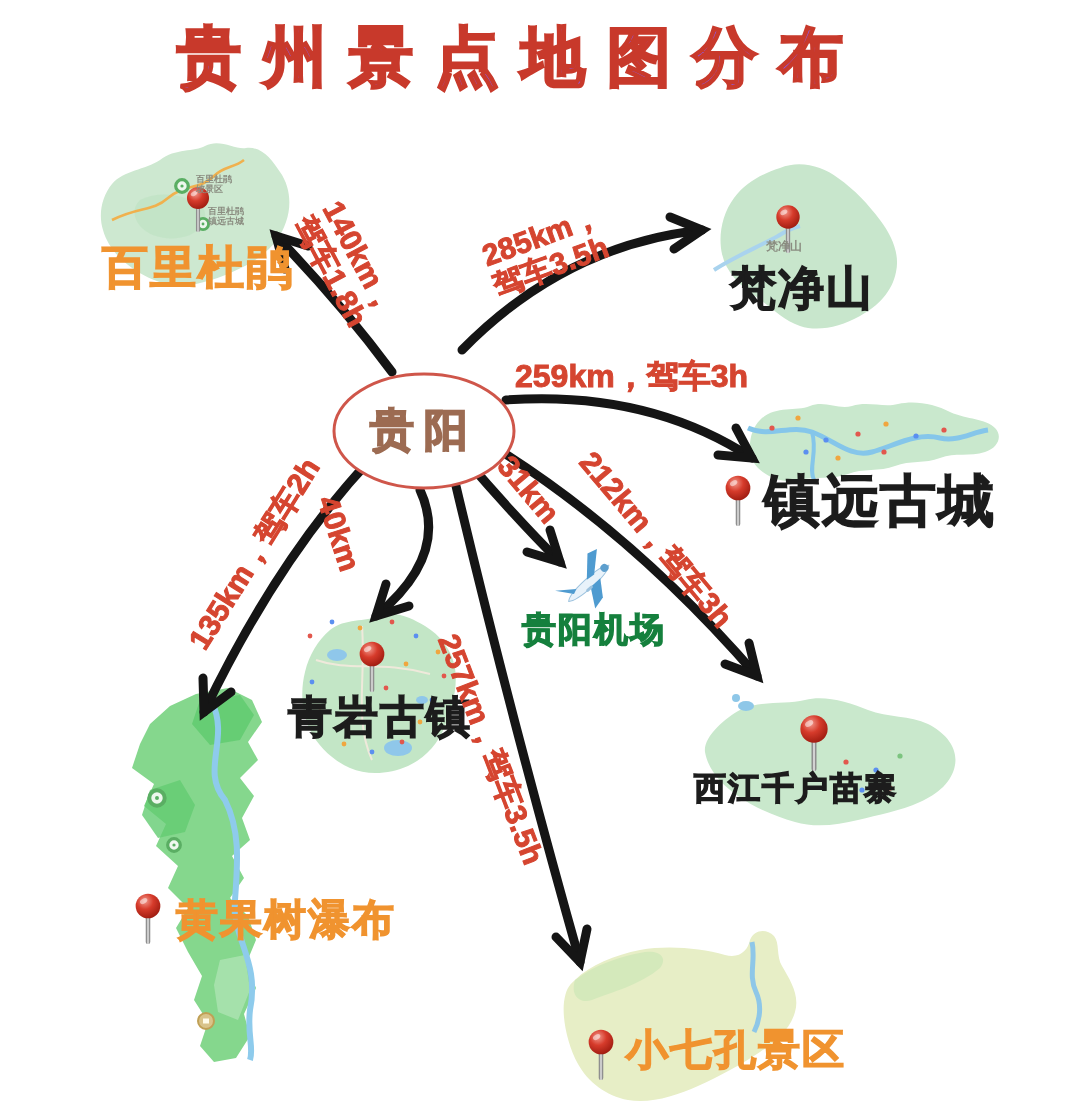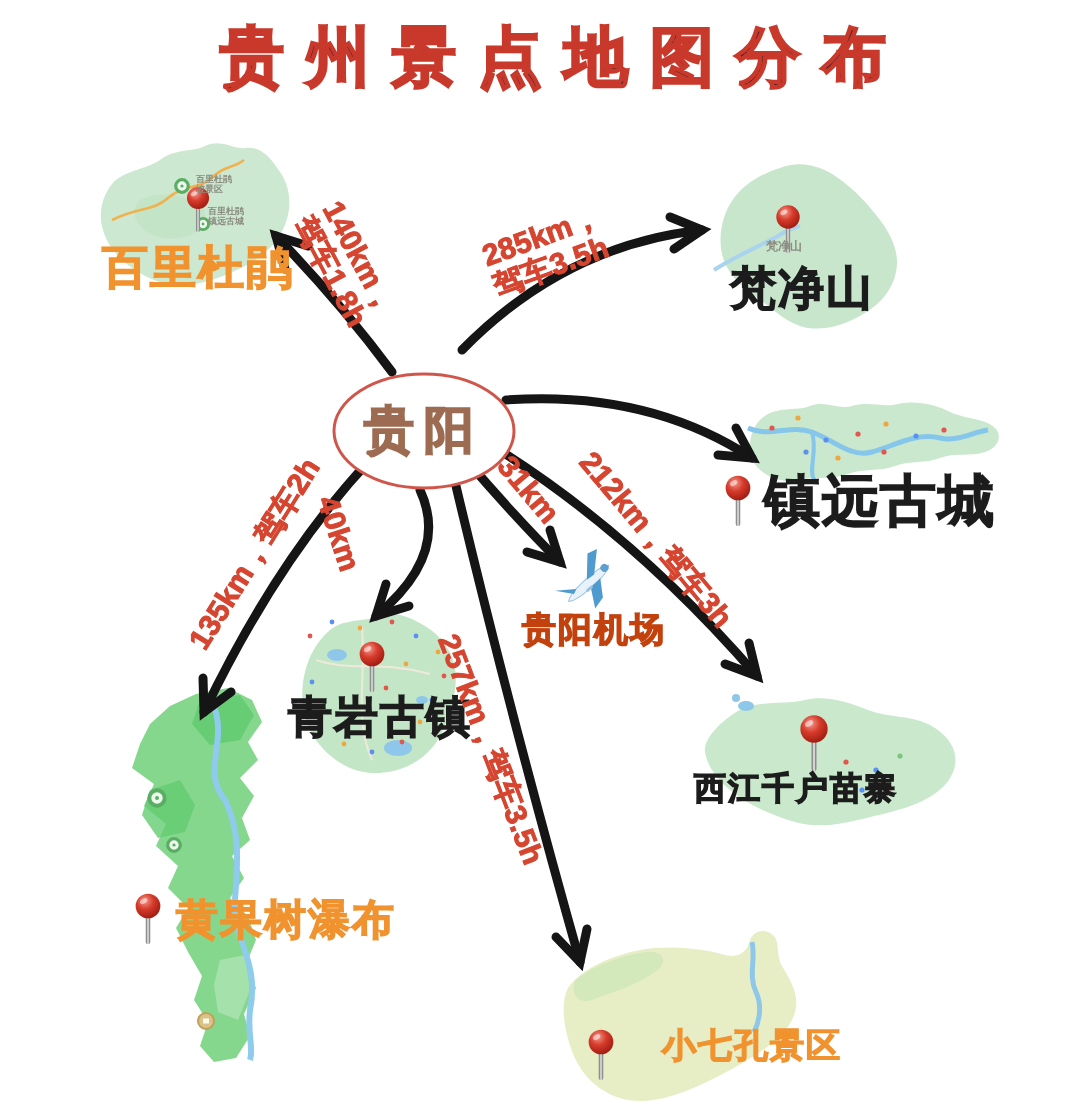--- a/index.html
+++ b/index.html
@@ -3,32 +3,32 @@
 <meta charset="utf-8">
 <style>
   html,body{margin:0;padding:0;background:#ffffff;}
   #stage{
     position:relative;width:1080px;height:1118px;background:#ffffff;overflow:hidden;
     font-family:"Liberation Sans","DejaVu Sans",sans-serif;
   }
   #scene{position:absolute;left:0;top:0;width:1080px;height:1118px;}
   .txt{position:absolute;white-space:nowrap;font-weight:bold;line-height:1.05;}
   .title{
-    left:564px;top:24px;transform:translateX(-50%);
-    font-size:64px;color:#0f172a;letter-spacing:22px;
+    left:521px;top:24px;transform:translateX(-50%);
+    font-size:64px;color:#8b5cf6;letter-spacing:22px;
     -webkit-text-stroke:2.6px #c8392b;
   }
   .loc{letter-spacing:2px;-webkit-text-stroke:1.4px currentColor;}
   .orange{color:#f0932f;}
   .black{color:#1c1c1c;}
-  .brown{color:#c2410c;}
+  .brown{color:#15803d;}
   .dist{color:#d54530;font-size:30px;-webkit-text-stroke:1px #d54530;transform-origin:top left;}
   .center-label{
     left:424px;top:430px;transform:translate(-50%,-50%);
-    font-size:50px;color:#9c6b52;letter-spacing:10px;-webkit-text-stroke:1.8px #9c6b52;
+    font-size:44px;color:#9c6b52;letter-spacing:10px;-webkit-text-stroke:1.8px #9c6b52;
   }
   .tiny{position:absolute;font-size:9px;line-height:1.15;color:#8a8c80;font-weight:bold;white-space:nowrap;}
   .tiny2{font-size:12px;color:#8a8c80;}
 </style>
 </head>
 <body>
 
 <div id="stage">
 
   <svg id="scene" viewBox="0 0 1080 1118">
@@ -211,31 +211,32 @@
   <div class="txt title">贵州景点地图分布</div>
 
   <div class="txt center-label">贵阳</div>
 
   <div class="txt loc orange" style="left:102px;top:243px;font-size:46px;">百里杜鹃</div>
   <div class="txt loc black" style="left:730px;top:264px;font-size:46px;">梵净山</div>
   <div class="txt loc black" style="left:764px;top:472px;font-size:56px;">镇远古城</div>
   <div class="txt loc black" style="left:694px;top:772px;font-size:32px;">西江千户苗寨</div>
   <div class="txt loc black" style="left:288px;top:694px;font-size:44px;">青岩古镇</div>
   <div class="txt loc orange" style="left:176px;top:898px;font-size:42px;">黄果树瀑布</div>
-  <div class="txt loc orange" style="left:626px;top:1028px;font-size:34px;margin-left:36px;">小七孔景区</div>
+  <div class="txt loc orange" style="left:626px;top:1028px;font-size:42px;">小七孔景区</div>
   <div class="txt loc brown" style="left:522px;top:612px;font-size:34px;">贵阳机场</div>
 
   <div class="txt dist" style="left:345px;top:196px;transform:rotate(62deg);">
     <span>140km，</span><br>
     <span>驾车1.8h</span>
   </div>
   <div class="txt dist" style="left:478px;top:242px;transform:rotate(-20deg);">
     <span>285km，</span><br>
     <span>驾车3.5h</span>
   </div>
+  <div class="txt dist" style="left:515px;top:360px;font-size:32px;">259km，驾车3h</div>
   <div class="txt dist" style="left:598px;top:446px;transform:rotate(50deg);">212km，驾车3h</div>
   <div class="txt dist" style="left:516px;top:450px;transform:rotate(50deg);">31km</div>
   <div class="txt dist" style="left:342px;top:492px;transform:rotate(72deg);">40km</div>
   <div class="txt dist" style="left:183px;top:638px;transform:rotate(-58deg);">135km，驾车2h</div>
   <div class="txt dist" style="left:462px;top:630px;transform:rotate(69deg);">257km，驾车3.5h</div>
 
   <div class="tiny" style="left:196px;top:174px;">
     <span>百里杜鹃</span><br>
     <span>坡景区</span>
   </div>

